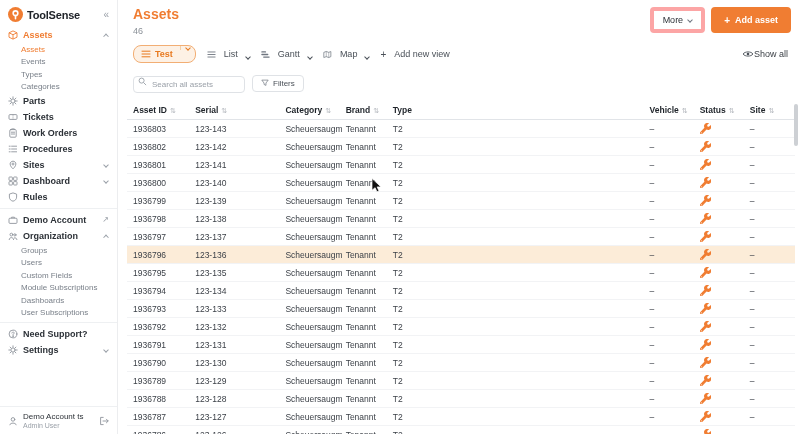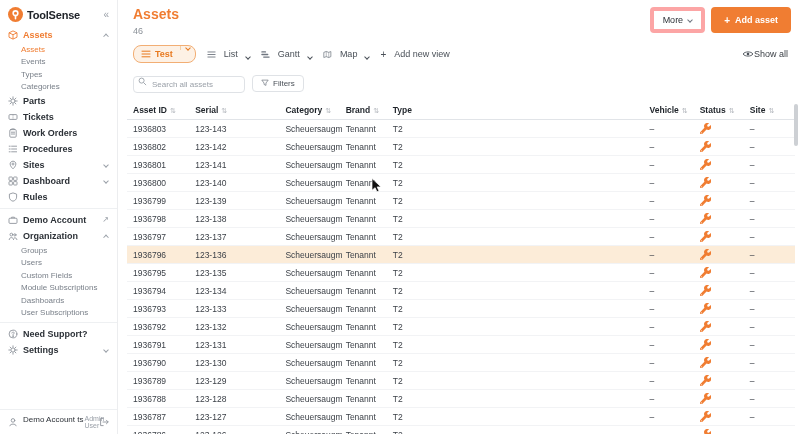--- a/index.html
+++ b/index.html
@@ -22,21 +22,21 @@
   .nav-chev{margin-left:auto;color:#9aa0a8;display:flex;align-items:center;padding-right:1px}
   .cv{display:inline-block;width:4px;height:4px;border-right:1px solid currentColor;
     border-bottom:1px solid currentColor;transform:rotate(45deg)}
   .cv.up{transform:rotate(-135deg) translate(-1px,-1px)}
   .ext{margin-left:auto;color:#9aa0a8;font-size:8px;font-weight:normal}
   .sub-item{padding:1.5px 8px 1.5px 21px;font-size:8px;color:#787f88;line-height:9.5px;cursor:pointer;
     white-space:nowrap;overflow:hidden;text-overflow:ellipsis}
   .sub-item.active{color:#f07d32}
   .divider{border-top:1px solid #eef0f2;margin:3px 0}
   .user-row{margin-top:auto;border-top:1px solid #eef0f2;padding:5px 8px;display:flex;align-items:center;gap:5px}
-  .user-meta{display:flex;flex-direction:row;gap:1px;min-width:0}
+  .user-meta{display:flex;flex-direction:column;gap:1px;min-width:0}
   .user-name{font-size:8px;color:#2c3137;white-space:nowrap}
   .user-role{font-size:7px;color:#9aa0a8}
   .logout{margin-left:auto;width:10px;height:10px;color:#8e949c;flex:none;cursor:pointer}
 
   
   .main{flex:1;display:flex;flex-direction:column;min-width:0;padding-top:7px;position:relative}
   .m-header{display:flex;align-items:flex-start;padding:0 9px 0 15px}
   .m-title{color:#f07d32;font-size:14px;font-weight:bold;line-height:15px}
   .m-count{color:#8a9097;font-size:9px;margin-top:4px}
   .hdr-actions{margin-left:auto;display:flex;gap:6px}

